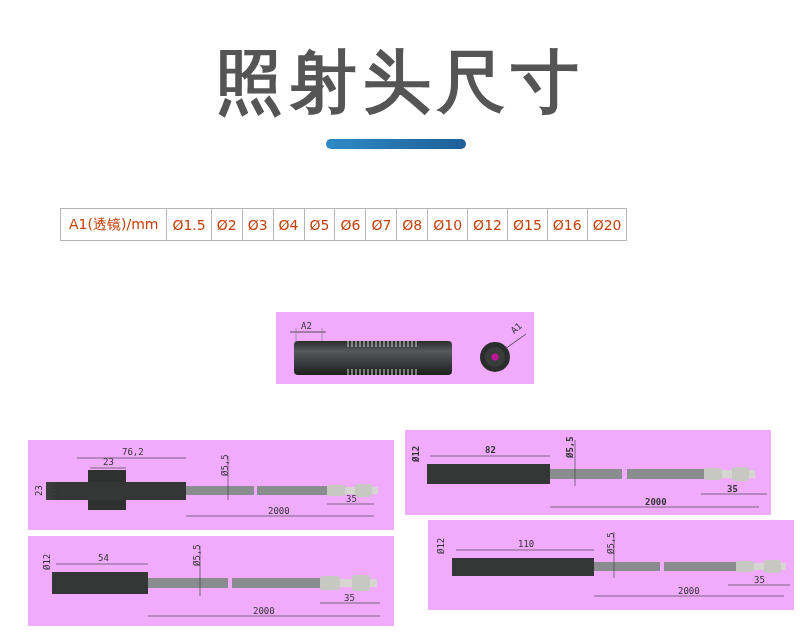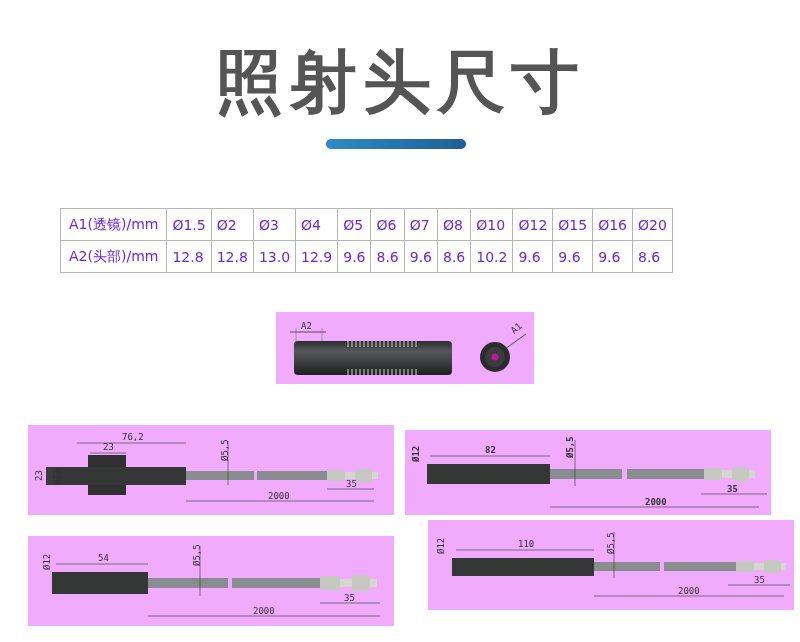--- a/index.html
+++ b/index.html
@@ -10,21 +10,21 @@
     position: absolute; left: 0; top: 42px; width: 800px; text-align: center;
     font-size: 68px; font-weight: bold; color: #555555; letter-spacing: 6px; line-height: 80px;
   }
   .title-bar {
     position: absolute; left: 326px; top: 139px; width: 140px; height: 10px; border-radius: 5px;
     background: linear-gradient(90deg, #2f8ac6 0%, #1e5f98 100%);
   }
 
   table.spec {
     position: absolute; left: 60px; top: 208px; border-collapse: collapse;
-    font-size: 14px; color: #6d28d9; border-radius: 19px;
+    font-size: 14px; color: #c2410c; border-radius: 19px;
   }
   table.spec td {
     border: 1px solid #b5b5b5; height: 32px; padding: 0 5px; white-space: nowrap;
   }
   table.spec td.hdr { padding: 0 8px; text-align: left; }
 
   .panel { position: absolute; background: #f0abfc; }
   .panel svg { position: absolute; left: 0; top: 0; }
   .dim { font-family: "DejaVu Sans Mono", monospace; font-size: 9px; fill: #333; }
 </style>
@@ -44,36 +44,20 @@
     <td>Ø4</td>
     <td>Ø5</td>
     <td>Ø6</td>
     <td>Ø7</td>
     <td>Ø8</td>
     <td>Ø10</td>
     <td>Ø12</td>
     <td>Ø15</td>
     <td>Ø16</td>
     <td>Ø20</td>
-  </tr>
-  <tr>
-    <td class="hdr">A2(头部)/mm</td>
-    <td>12.8</td>
-    <td>12.8</td>
-    <td>13.0</td>
-    <td>12.9</td>
-    <td>9.6</td>
-    <td>8.6</td>
-    <td>9.6</td>
-    <td>8.6</td>
-    <td>10.2</td>
-    <td>9.6</td>
-    <td>9.6</td>
-    <td>9.6</td>
-    <td>8.6</td>
   </tr>
 </tbody>
   </table>
 
 <div class="panel" style="left:276px;top:312px;width:258px;height:72px;">
   <svg width="258" height="72" viewBox="0 0 258 72">
     <defs>
       <linearGradient id="bodyG" x1="0" y1="0" x2="0" y2="1">
         <stop offset="0" stop-color="#2a2d2c"></stop>
           <stop offset="0.3" stop-color="#55595a"></stop>
@@ -124,21 +108,21 @@
         <line x1="140" y1="57" x2="140" y2="63"></line>
     </g>
     <circle cx="219" cy="45" r="15" fill="#2b2d2c"></circle>
     <circle cx="219" cy="45" r="10" fill="#3a3c3b"></circle>
     <circle cx="219" cy="45" r="3.5" fill="#c0169a"></circle>
     <line x1="229" y1="37" x2="250" y2="22" stroke="#333" stroke-width="0.8"></line>
     <text class="dim" x="238" y="22" transform="rotate(-40 238 22)">A1</text>
   </svg>
 </div>
 
-<div class="panel" style="left:28px;top:425px;width:366px;height:90px;">
+<div class="panel" style="left:28px;top:440px;width:366px;height:90px;">
   <svg width="366" height="90" viewBox="0 0 366 90">
     <rect x="18" y="42" width="10" height="18" fill="#3a3c3b"></rect>
     <rect x="33" y="33" width="160" height="0" fill="none"></rect>
     <rect x="60" y="30" width="38" height="40" fill="#2f3130"></rect>
     <rect x="28" y="42" width="130" height="18" fill="#353736"></rect>
     <rect x="158" y="46" width="68" height="9" fill="#8a8d8f"></rect>
     <rect x="229" y="46" width="70" height="9" fill="#8a8d8f"></rect>
     <rect x="299" y="45" width="18" height="11" rx="2" fill="#c8c8c3"></rect>
     <rect x="317" y="47" width="10" height="7" fill="#d6d6d1"></rect>
     <rect x="327" y="44" width="17" height="13" rx="2" fill="#c8c8c3"></rect>

